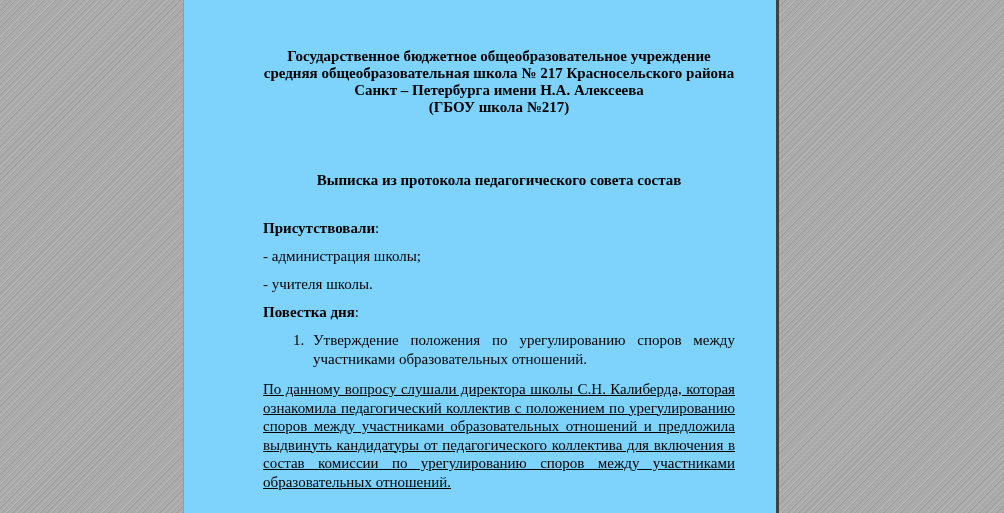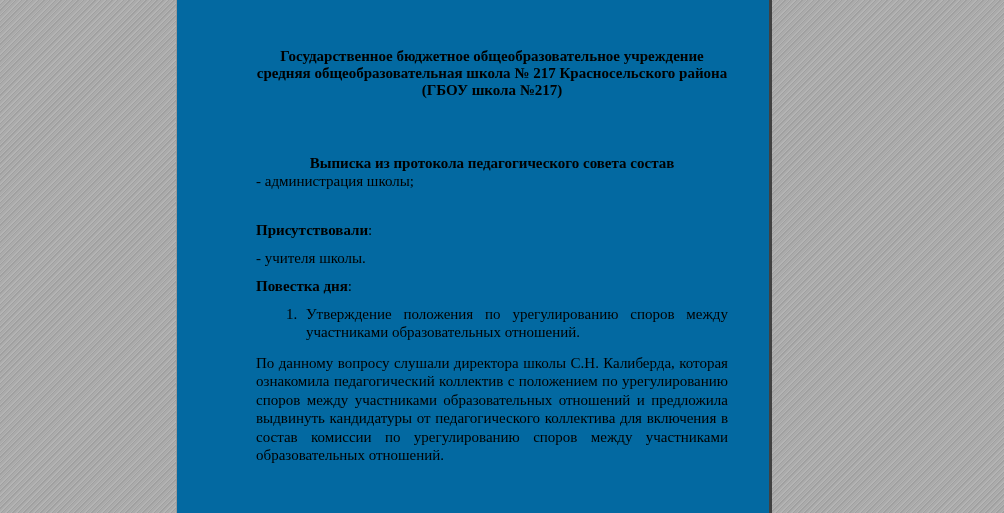--- a/index.html
+++ b/index.html
@@ -14,26 +14,26 @@
     background-color: #a8a8a8;
     background-image: repeating-linear-gradient(
       135deg,
       #ababab 0px, #ababab 2px,
       #b4b4b4 2px, #b4b4b4 3px,
       #a0a0a0 3px, #a0a0a0 4px
     );
   }
   .page {
     position: absolute;
-    left: 176px;
+    left: 183px;
     top: 0;
     width: 596px;
     height: 513px;
     box-sizing: border-box;
-    background: #0369a1;
+    background: #7dd3fc;
     border-right: 3px solid #414141;
     border-left: 1px solid #9a9a9a;
     padding: 48px 41px 0 79px;
     font-family: "Liberation Serif", "DejaVu Serif", serif;
     font-size: 15px;
     color: #000000;
   }
   .org-header {
     text-align: center;
     font-weight: 700;
@@ -70,40 +70,42 @@
   .li-text {
     flex: 1;
     text-align: justify;
     text-align-last: left;
     font-family: Liberation Serif, serif;
   }
   .body-par {
     text-align: justify;
     text-align-last: left;
     margin-bottom: 0;
+    text-decoration: underline;
   }
 </style>
 </head>
 <body>
 
 <div class="page">
 
   <div class="org-header">
     <div>Государственное бюджетное общеобразовательное учреждение</div>
     <div>средняя общеобразовательная школа № 217 Красносельского района</div>
+    <div>Санкт – Петербурга имени Н.А. Алексеева</div>
     <div class="normal-line">(ГБОУ школа №217)</div>
   </div>
 
   <div class="doc-title">
     <div>Выписка из протокола педагогического совета состав</div>
   </div>
 
+  <p class="para label-para first-body-para"><b>Присутствовали</b><span>:</span></p>
+
   <p class="para">- администрация школы;</p>
-
-  <p class="para label-para first-body-para"><b>Присутствовали</b><span>:</span></p>
 
   <p class="para">- учителя школы.</p>
 
   <p class="para label-para"><b>Повестка дня</b><span>:</span></p>
 
   <div class="list-item">
     <span class="list-num">1.</span>
     <div class="li-text">Утверждение положения по урегулированию споров между участниками образовательных отношений.</div>
   </div>
 

